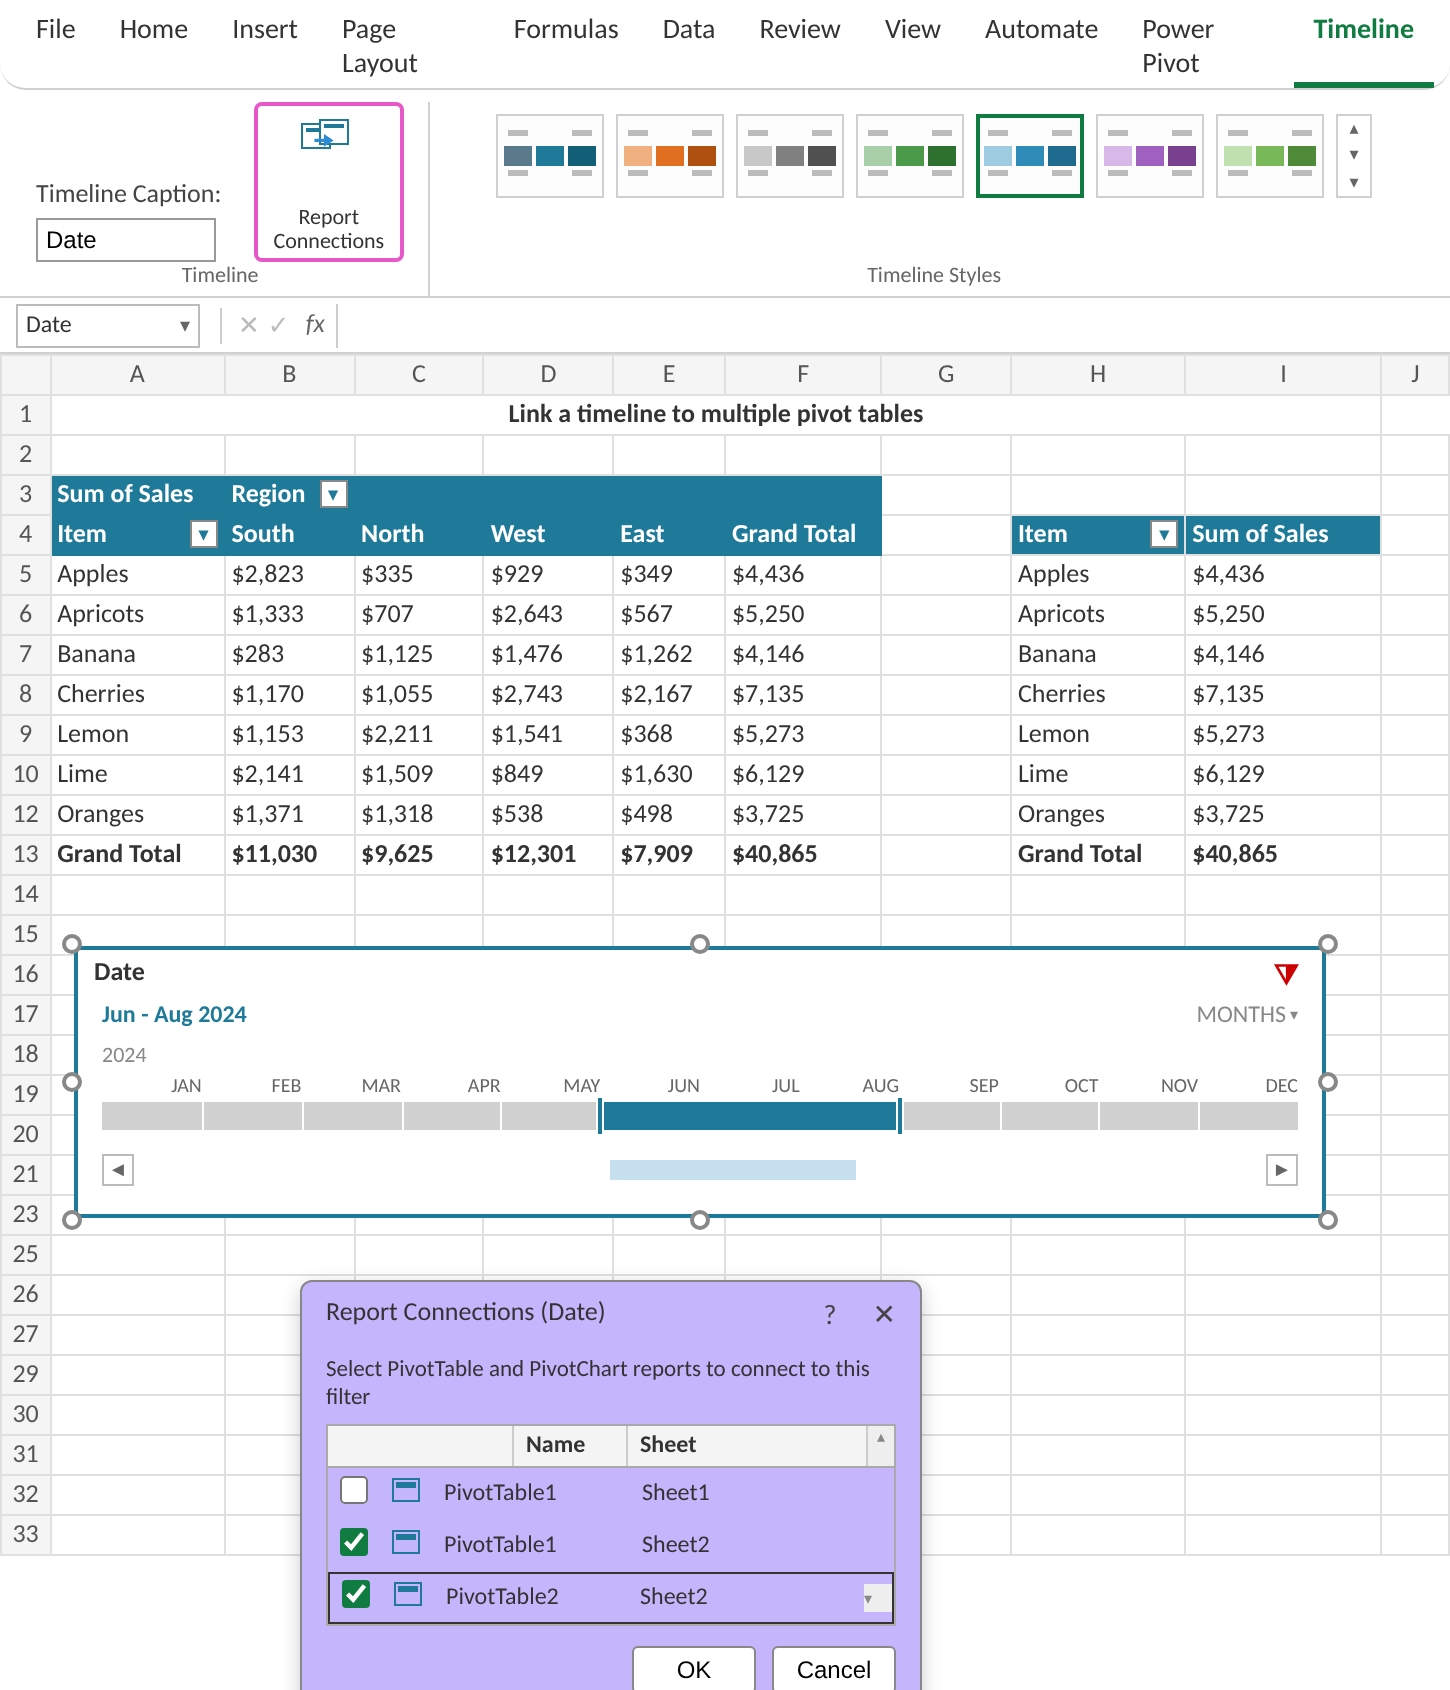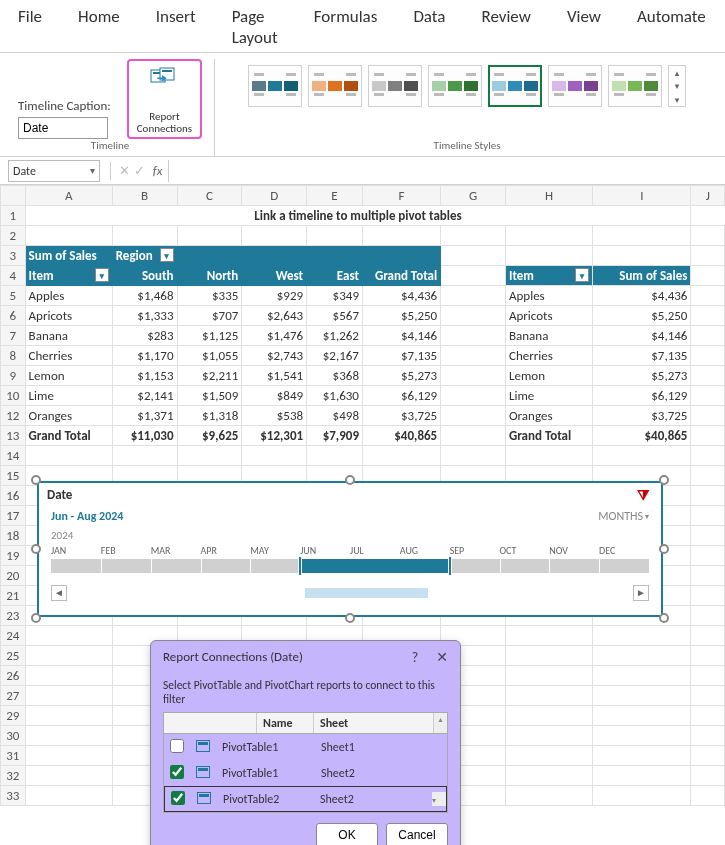--- a/index.html
+++ b/index.html
@@ -1,19 +1,19 @@
 <!DOCTYPE html>
 <html><head>
 <meta charset="utf-8">
 <style>
 * { box-sizing: border-box; margin: 0; padding: 0; }
 body { font-family: "Segoe UI", Calibri, Arial, sans-serif; font-size: 13px; background: #fff; width: 725px; height: 845px; overflow: hidden; color: #333; position: relative; }
 
 
-.ribbon-tabs { display: flex; gap: 16px; padding: 2px 8px 0; border-bottom: 1px solid #d0d0d0; font-size: 17px; }
+.ribbon-tabs { display: flex; gap: 2px; padding: 2px 8px 0; border-bottom: 1px solid #d0d0d0; font-size: 14px; border-radius: 13px; }
 .ribbon-tabs span { padding: 4px 10px; cursor: pointer; }
 .ribbon-tabs span.active { color: #107c41; border-bottom: 3px solid #107c41; font-weight: 600; }
 
 
 .ribbon { display: flex; border-bottom: 1px solid #d0d0d0; padding: 6px 10px 0; height: 104px; align-items: flex-start; }
 .ribbon-group { display: flex; flex-direction: column; align-items: center; padding: 0 8px; height: 100%; }
 .ribbon-group-label { font-size: 11px; color: #666; margin-top: auto; padding-bottom: 4px; }
 .sep { width: 1px; background: #d0d0d0; align-self: stretch; margin: 0 4px; }
 .caption-label { font-size: 13px; color: #444; margin-bottom: 4px; }
 .caption-input { width: 90px; height: 22px; border: 1px solid #999; padding: 0 4px; font-size: 12px; }
@@ -43,40 +43,40 @@
 .sheet { position: relative; }
 table.grid { border-collapse: collapse; table-layout: fixed; width: 100%; }
 table.grid th, table.grid td { border: 1px solid #e0e0e0; height: 20px; font-size: 13px; padding: 0 3px; overflow: hidden; white-space: nowrap; vertical-align: middle; }
 table.grid th { background: #f5f5f5; font-weight: normal; color: #555; text-align: center; position: relative; }
 .col-A{width:78px;} .col-B{width:58px;} .col-C{width:58px;} .col-D{width:58px;} .col-E{width:50px;} .col-F{width:70px;} .col-G{width:58px;} .col-H{width:78px;} .col-I{width:88px;} .col-J{width:30px;}
 .rowh{width:22px;}
 .page-title td { font-weight: bold; font-size: 16px; text-align: center; }
 .pv-hdr { background: #1f7a99; color: #fff; font-weight: 600; border: 1px solid #1f7a99 !important; }
 .pv-hdr .dd { float: right; width: 14px; height: 14px; background: #fff; color: #1f7a99; font-size: 9px; text-align: center; line-height: 14px; border: 1px solid #888; }
 .pv-row td { border-bottom: 1px solid #d3e5ec; }
-.num { text-align: right; }
+.num { }
 .gt { font-weight: bold; border-top: 1px solid #555 !important; }
 
 
 .pv2-hdr { background: #1f7a99; color: #fff; font-weight: 600; }
 
 
 .timeline-wrap { position: absolute; left: 30px; top: 289px; width: 640px; height: 150px; }
 .timeline-box { position: absolute; inset: 7px; border: 2px solid #1f7a99; background: #fff; }
 .handle { position: absolute; width: 10px; height: 10px; border: 2px solid #888; background: #fff; border-radius: 50%; }
 .h-tl{left:1px;top:1px;} .h-tr{right:1px;top:1px;} .h-bl{left:1px;bottom:1px;} .h-br{right:1px;bottom:1px;}
 .h-tm{left:50%;top:1px;transform:translateX(-50%);} .h-bm{left:50%;bottom:1px;transform:translateX(-50%);}
 .h-ml{left:1px;top:50%;transform:translateY(-50%);} .h-mr{right:1px;top:50%;transform:translateY(-50%);}
 .tl-header { display: flex; justify-content: space-between; padding: 4px 8px; font-weight: 600; color: #333; }
 .tl-clear { width: 16px; height: 16px; color: #c00; font-size: 14px; cursor:pointer; }
 .tl-period { display: flex; justify-content: space-between; padding: 2px 12px 6px; color: #1f7a99; font-size: 12px; font-weight: 600; }
 .tl-level { color: #888; font-weight: 400; display: flex; align-items: center; gap: 2px; cursor:pointer; }
 .tl-year { font-size: 11px; color: #888; padding-left: 12px; }
 .tl-months { display: flex; padding: 2px 12px 0; font-size: 10px; color: #666; }
-.tl-months span { flex: 1; text-align: left; }
+.tl-months span { flex: 1; text-align: right; }
 .tl-bar { position: relative; height: 14px; margin: 2px 12px; background: #d0d0d0; }
 .tl-bar .seg { position: absolute; top: 0; bottom: 0; width: 1px; background: #fff; }
 .tl-bar .sel { position: absolute; top: 0; bottom: 0; background: #1f7a99; }
 .tl-bar .grip { position: absolute; width: 4px; top: -3px; bottom: -3px; background: #1f7a99; border: 1px solid #fff; cursor: ew-resize; }
 .tl-scroll { display: flex; justify-content: space-between; align-items: center; margin: 12px 12px 4px; }
 .tl-scroll .arrow { width: 16px; height: 16px; border: 1px solid #bbb; text-align: center; font-size: 10px; line-height: 14px; cursor: pointer; color:#666; }
 .tl-scroll .track { flex: 1; height: 10px; position: relative; margin: 0 4px; }
 .tl-scroll .thumb { position: absolute; height: 10px; background: #c6e0f0; }
 
 
@@ -303,21 +303,21 @@
           <td class="pv-hdr num">East</td>
           <td class="pv-hdr num">Grand Total</td>
           <td></td>
           <td class="pv2-hdr">Item <span class="dd" style="float:right;background:#fff;color:#1f7a99;width:14px;height:14px;font-size:9px;text-align:center;line-height:14px;border:1px solid #888;">▾</span></td>
           <td class="pv2-hdr num">Sum of Sales</td>
           <td></td>
         </tr>
         <tr class="pv-row">
           <th>5</th>
           <td>Apples</td>
-          <td class="num">$1,468</td>
+          <td class="num">$2,823</td>
           <td class="num">$335</td>
           <td class="num">$929</td>
           <td class="num">$349</td>
           <td class="num">$4,436</td>
           <td></td>
           <td>Apples</td>
           <td class="num">$4,436</td>
           <td></td>
         </tr>
         <tr class="pv-row">
@@ -510,33 +510,20 @@
           <td></td>
           <td></td>
           <td></td>
           <td></td>
           <td></td>
           <td></td>
           <td></td>
         </tr>
         <tr>
           <th>23</th>
-          <td></td>
-          <td></td>
-          <td></td>
-          <td></td>
-          <td></td>
-          <td></td>
-          <td></td>
-          <td></td>
-          <td></td>
-          <td></td>
-        </tr>
-        <tr>
-          <th>24</th>
           <td></td>
           <td></td>
           <td></td>
           <td></td>
           <td></td>
           <td></td>
           <td></td>
           <td></td>
           <td></td>
           <td></td>

